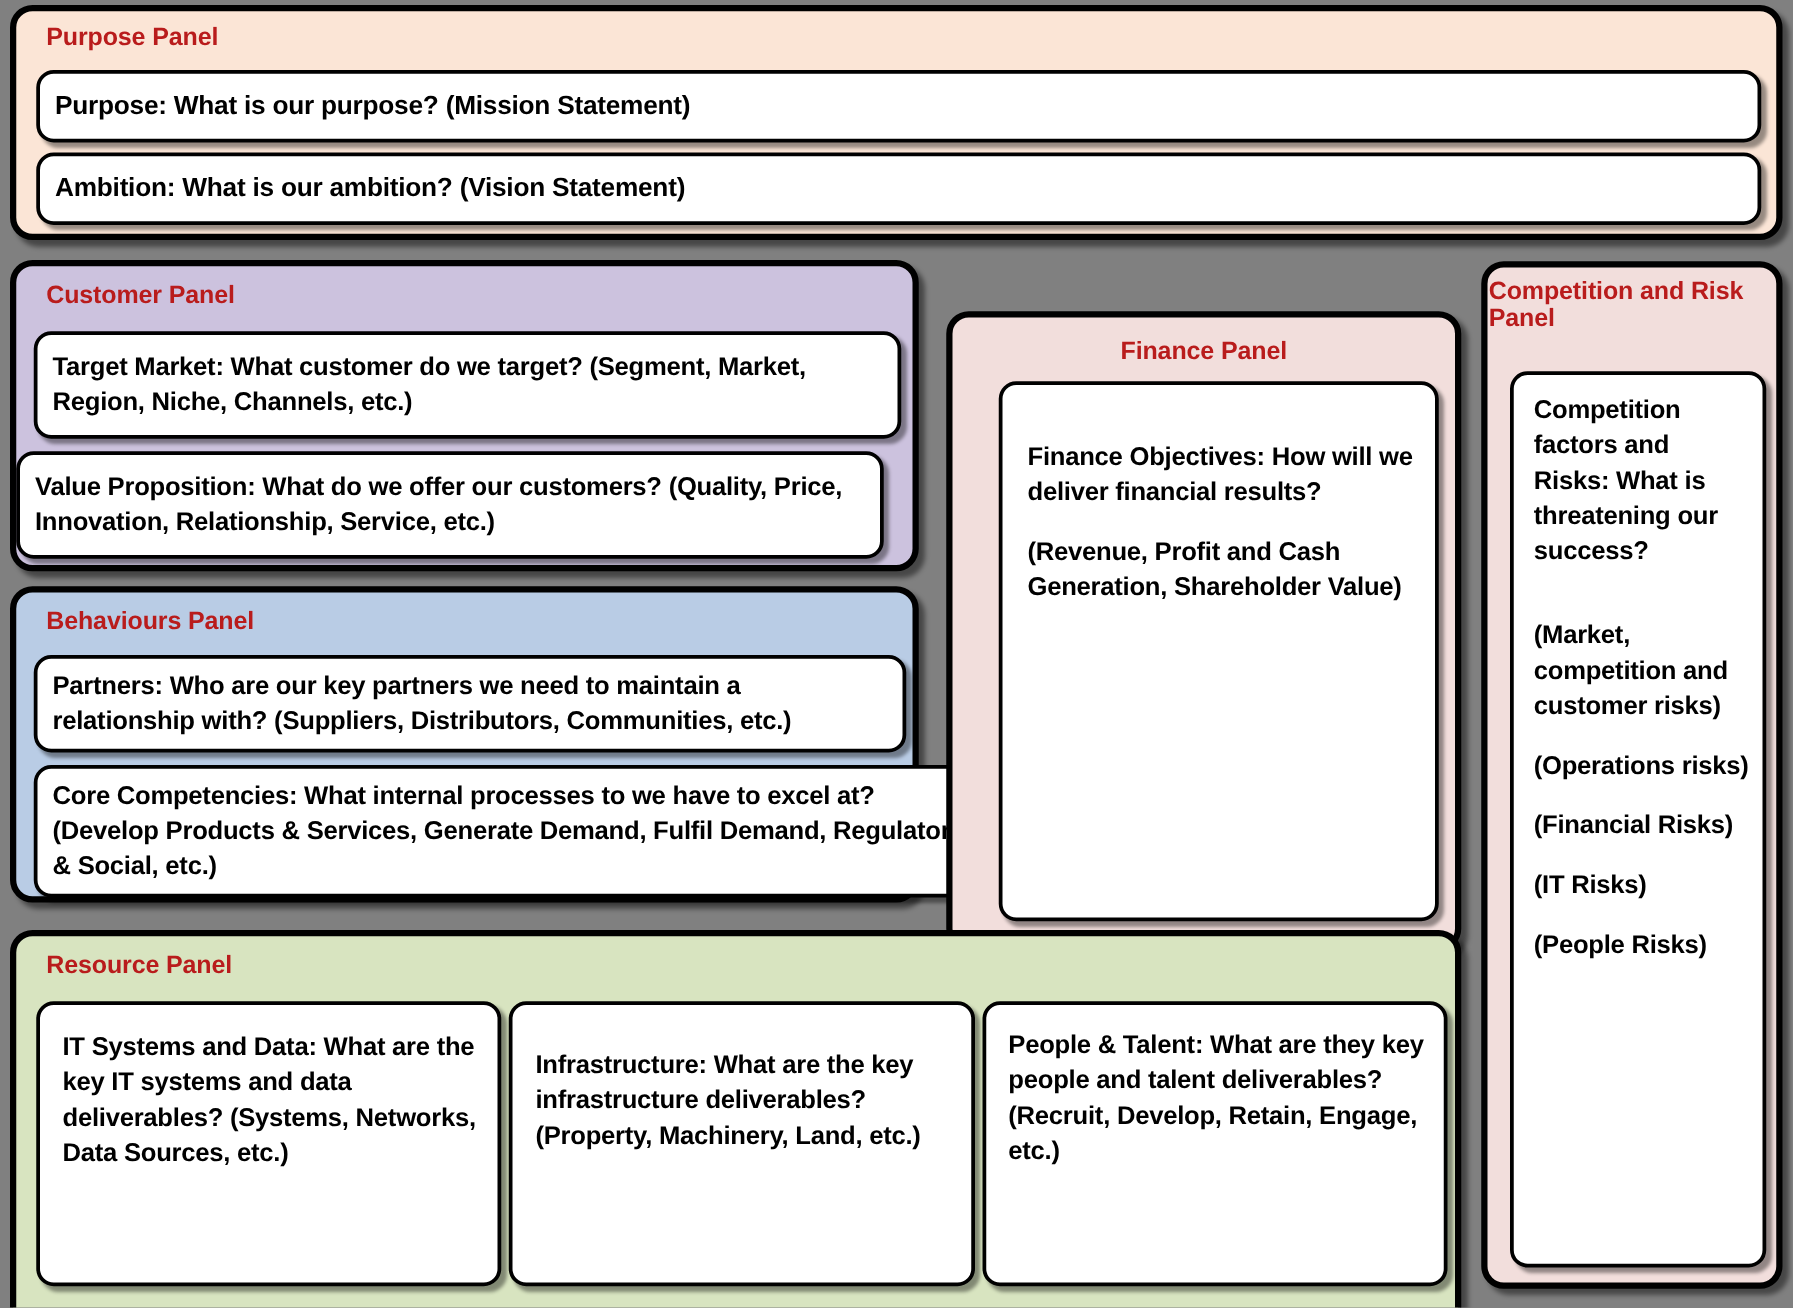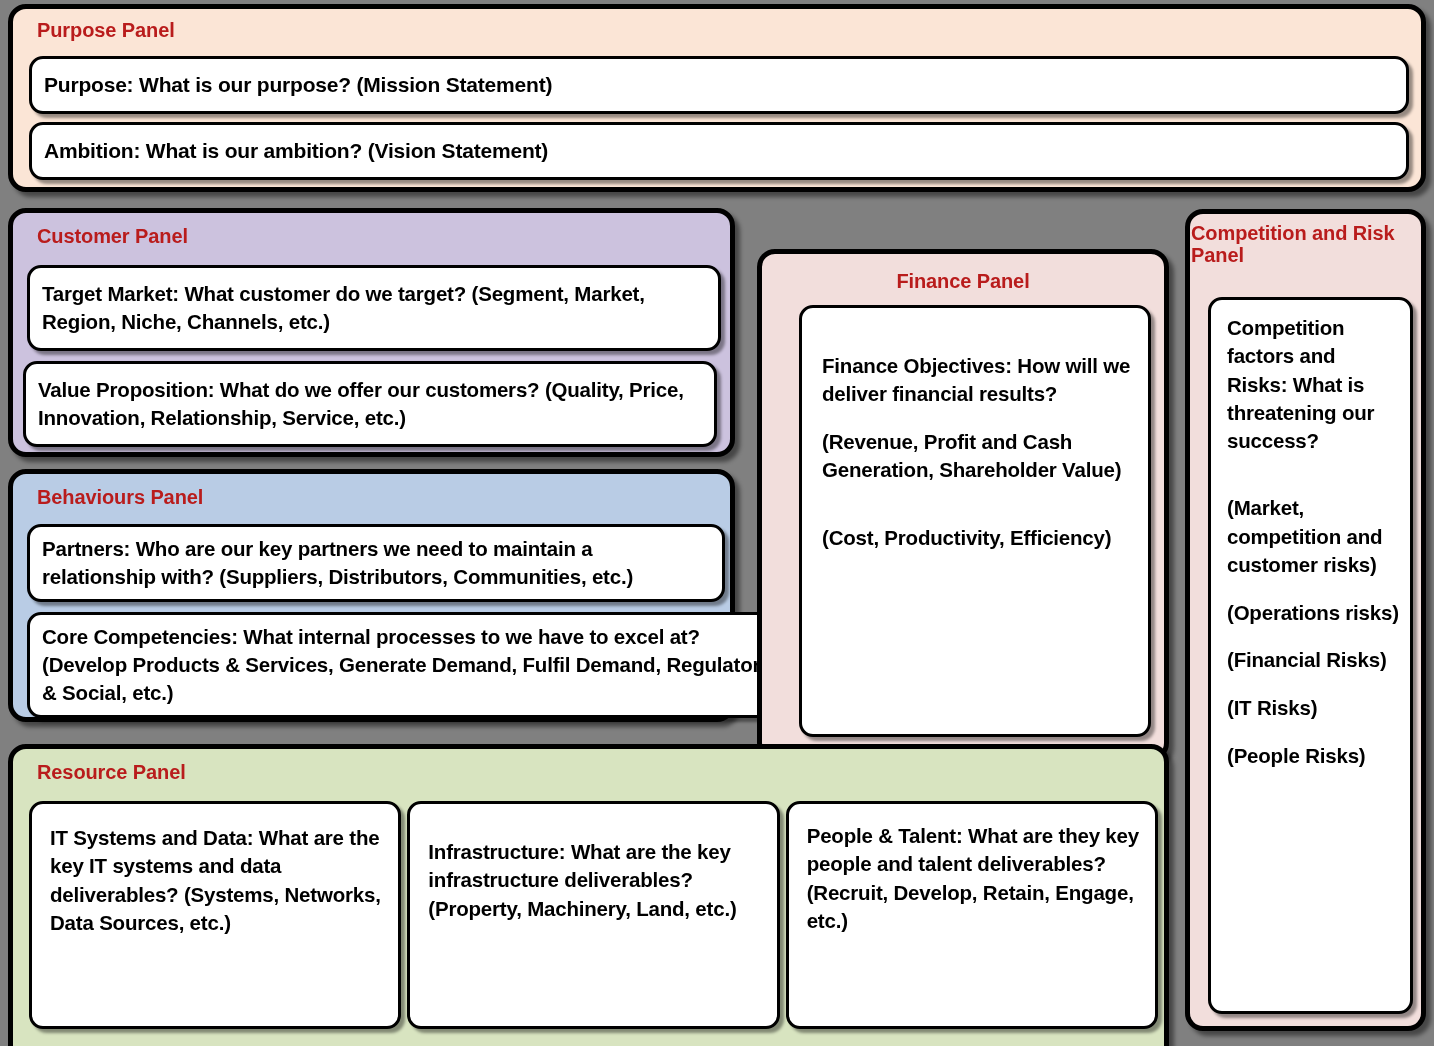--- a/index.html
+++ b/index.html
@@ -68,21 +68,21 @@
   #ambition-card     { position: absolute; left: 16px; top: 113px; width: 1380px; height: 58px; }
   #purpose-panel .card-text { font-size: 21px; }
 
   
   #customer-panel {
     left: 8px; top: 208px; width: 727px; height: 249px;
     background: #CCC2DE;
   }
   #customer-panel .panel-title { position: absolute; left: 24px; top: 12px; }
   #target-market-card    { position: absolute; left: 14px; top: 52px;  width: 694px; height: 86px; }
-  #value-proposition-card{ position: absolute; left: 10px; top: 148px; width: 694px; height: 86px; }
+  #value-proposition-card{ position: absolute; left: 0; top: 148px; width: 694px; height: 86px; }
 
   
   #operations-panel {
     left: 8px; top: 469px; width: 727px; height: 253px;
     background: #B9CCE5;
   }
   #operations-panel .panel-title { position: absolute; left: 24px; top: 12px; }
   #partners-card         { position: absolute; left: 14px; top: 50px;  width: 698px; height: 78px; }
   #core-competencies-card{ position: absolute; left: 14px; top: 138px; width: 771px; height: 106px; }
 
@@ -171,21 +171,20 @@
 
   <div class="panel" id="finance-panel">
     <div class="panel-title">Finance Panel</div>
     <div class="card" id="finance-card">
       <div class="card-text">
           <div>Finance Objectives: How will we deliver financial results?</div>
           <span class="blank"></span>
           <div>(Revenue, Profit and Cash Generation, Shareholder Value)</div>
           <span class="blank"></span>
           <span class="blank"></span>
-          <div>(Cost, Productivity, Efficiency)</div>
         </div>
     </div>
   </div>
 
   <div class="panel" id="competition-panel">
     <div class="panel-title">Competition and Risk Panel</div>
     <div class="card" id="competition-card">
       <div class="card-text">
           <div>Competition factors and Risks: What is threatening our success?</div>
           <span class="blank"></span>

